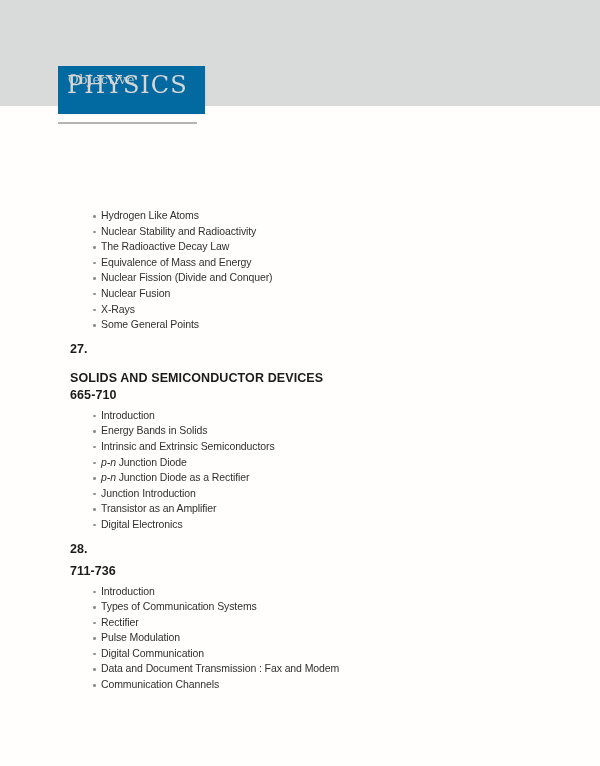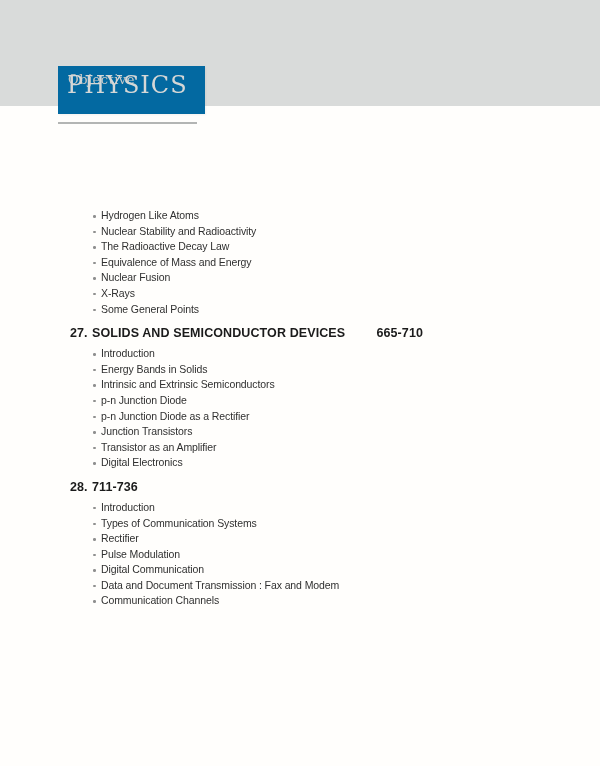--- a/index.html
+++ b/index.html
@@ -65,27 +65,29 @@
     display: flex;
     align-items: baseline;
     margin: 8px 0 4px 0;
     padding-left: 70px;
     padding-right: 165px;
     font-weight: bold;
     font-size: 12.5px;
     line-height: 17px;
     color: #1b1b1b;
     letter-spacing: 0.1px;
+    flex-direction: column;
   }
   .ch-num {
     width: 22px;
     flex: 0 0 22px;
   }
   .ch-title {
     flex: 1 1 auto;
+    margin-top: 7px;
   }
   .ch-pages {
     flex: 0 0 auto;
     margin-left: 0;
   }
   .sub-item {
     position: relative;
     padding-left: 101px;
     font-size: 10.5px;
     line-height: 15.6px;
@@ -96,20 +98,21 @@
   .bullet {
     position: absolute;
     left: 93px;
     top: 7px;
     width: 2.5px;
     height: 2.5px;
     border-radius: 50%;
     background: #8f8f8f;
   }
   .em {
+    font-style: italic;
   }
 </style>
 </head>
 <body>
 
 <div class="page">
 
   <div class="band"></div>
 
   <div class="logo-box">
@@ -117,36 +120,37 @@
     <div class="logo-main">PHYSICS</div>
   </div>
   <div class="logo-underline"></div>
 
   <div class="toc">
       <div>
         <div class="sub-item"><span class="bullet"></span><span>Hydrogen Like Atoms</span></div>
         <div class="sub-item"><span class="bullet"></span><span>Nuclear Stability and Radioactivity</span></div>
         <div class="sub-item"><span class="bullet"></span><span>The Radioactive Decay Law</span></div>
         <div class="sub-item"><span class="bullet"></span><span>Equivalence of Mass and Energy</span></div>
+        <div class="sub-item"><span class="bullet"></span><span>Nuclear Fission (Divide and Conquer)</span></div>
         <div class="sub-item"><span class="bullet"></span><span>Nuclear Fusion</span></div>
         <div class="sub-item"><span class="bullet"></span><span>X-Rays</span></div>
         <div class="sub-item"><span class="bullet"></span><span>Some General Points</span></div>
       </div>
       <div>
         <div class="chapter-row">
           <span class="ch-num">27.</span>
           <span class="ch-title">SOLIDS AND SEMICONDUCTOR DEVICES</span>
           <span class="ch-pages">665-710</span>
         </div>
         <div class="sub-item"><span class="bullet"></span><span>Introduction</span></div>
         <div class="sub-item"><span class="bullet"></span><span>Energy Bands in Solids</span></div>
         <div class="sub-item"><span class="bullet"></span><span>Intrinsic and Extrinsic Semiconductors</span></div>
         <div class="sub-item"><span class="bullet"></span><span class="em">p-n</span><span> Junction Diode</span></div>
         <div class="sub-item"><span class="bullet"></span><span class="em">p-n</span><span> Junction Diode as a Rectifier</span></div>
-        <div class="sub-item"><span class="bullet"></span><span>Junction Transistors</span></div>
+        <div class="sub-item"><span class="bullet"></span><span>Junction Introduction</span></div>
         <div class="sub-item"><span class="bullet"></span><span>Transistor as an Amplifier</span></div>
         <div class="sub-item"><span class="bullet"></span><span>Digital Electronics</span></div>
       </div>
       <div>
         <div class="chapter-row">
           <span class="ch-num">28.</span>
           <span class="ch-pages">711-736</span>
         </div>
         <div class="sub-item"><span class="bullet"></span><span>Introduction</span></div>
         <div class="sub-item"><span class="bullet"></span><span>Types of Communication Systems</span></div>

